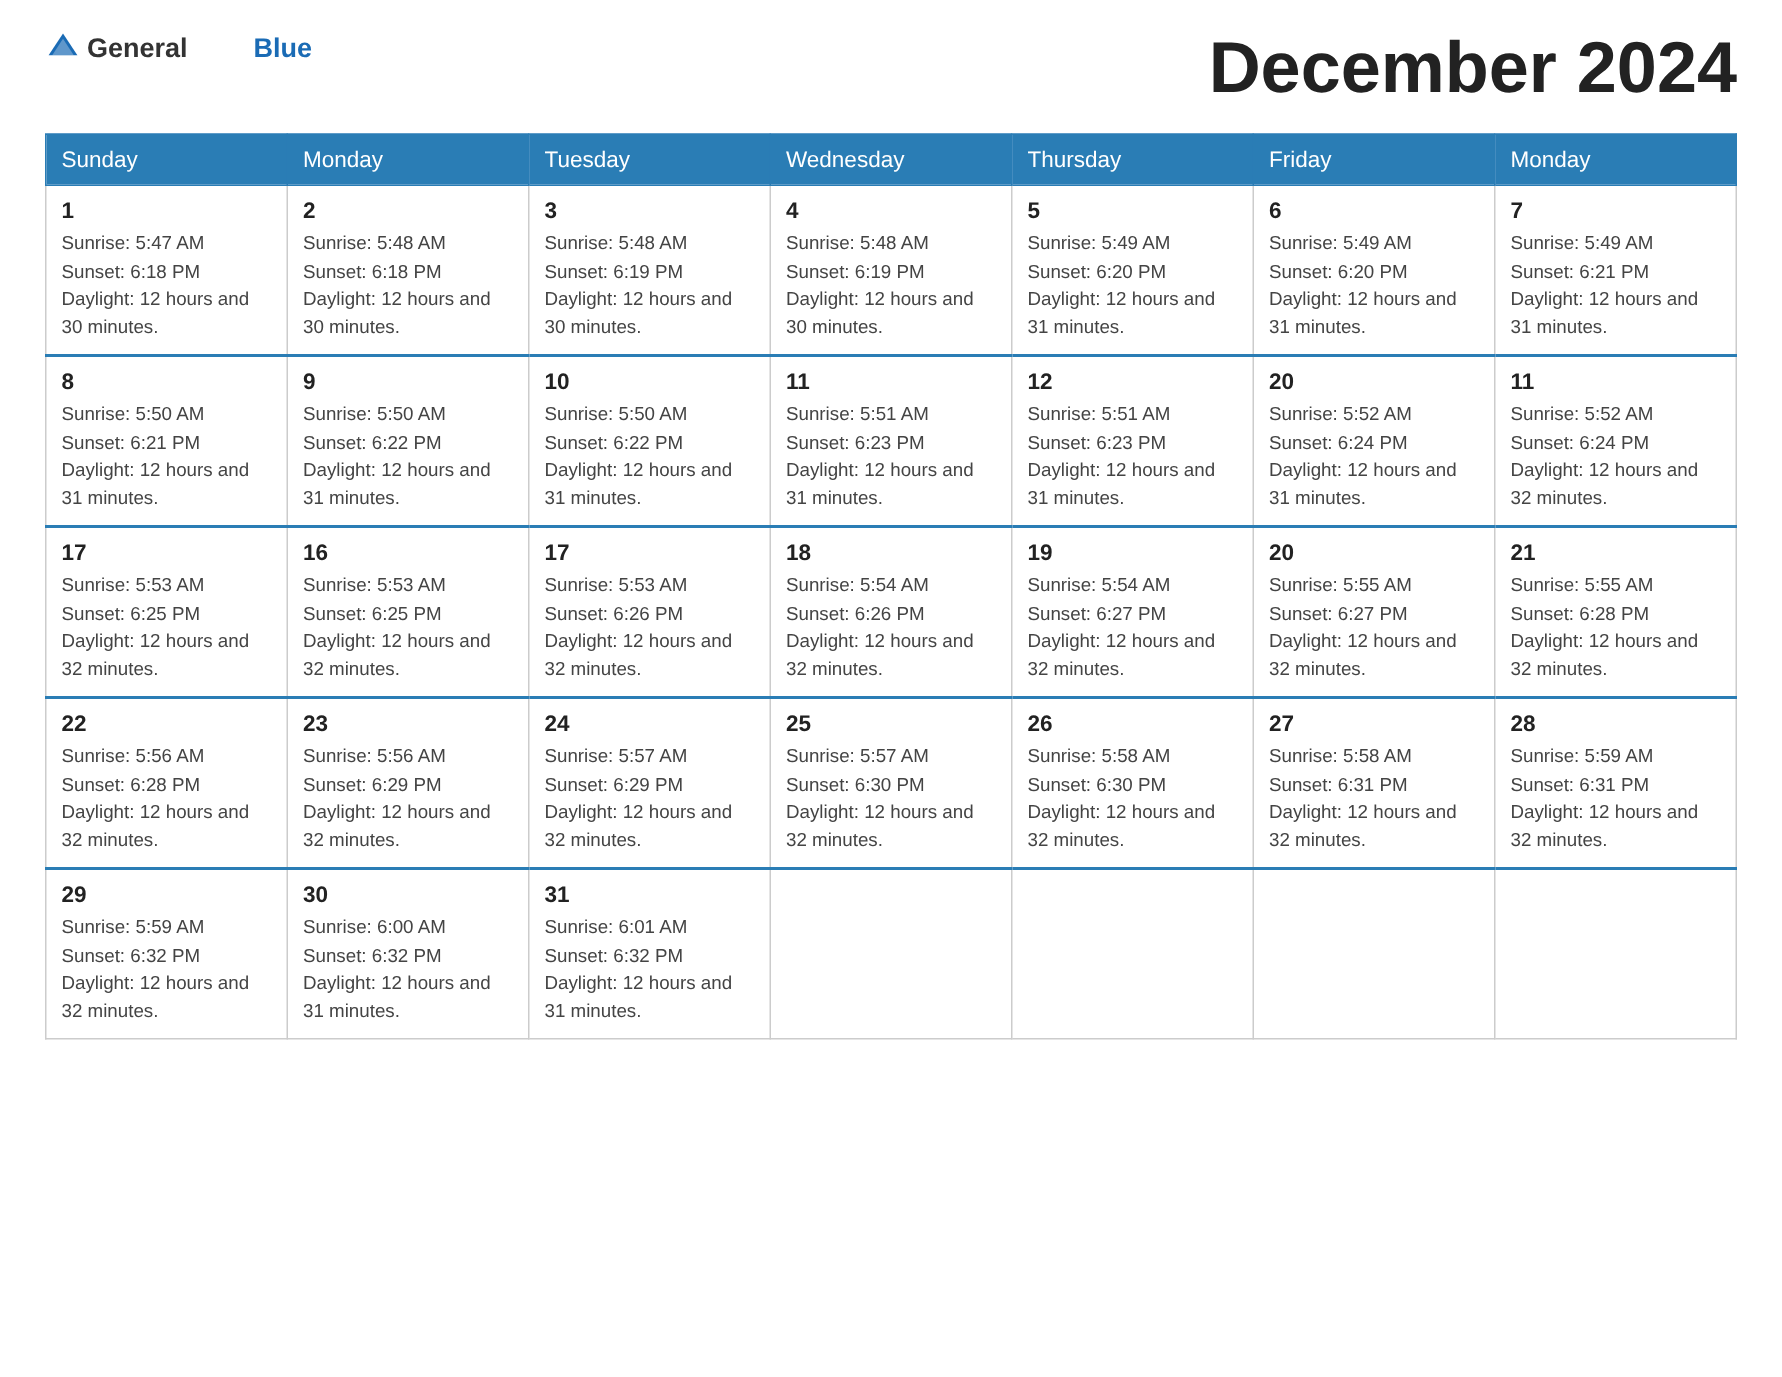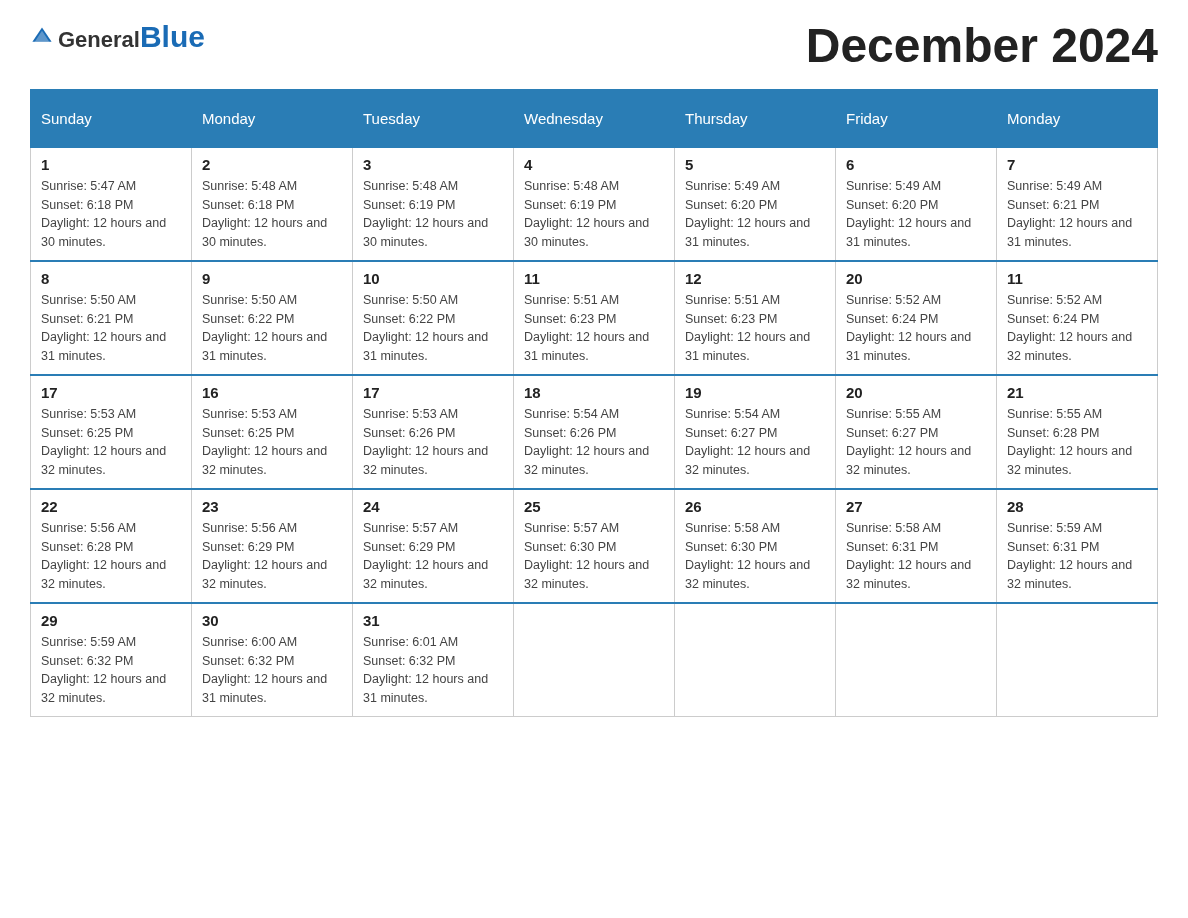--- a/index.html
+++ b/index.html
@@ -15,28 +15,29 @@
       justify-content: space-between;
       align-items: flex-start;
       margin-bottom: 16px;
     }
     .logo {
       display: flex;
       align-items: center;
       gap: 4px;
     }
     .logo-text-general {
-      font-size: 22px;
+      font-size: 18px;
       font-weight: bold;
       color: #333;
     }
     .logo-text-blue {
-      font-size: 30px;
+      font-size: 18px;
       font-weight: bold;
       color: #1a6bb5;
+      padding-left: 44px;
     }
     .logo-icon {
       width: 24px;
       height: 24px;
     }
     .title-block {
       text-align: right;
     }
     .month-title {
       font-size: 48px;
@@ -51,21 +52,21 @@
       margin-top: 4px;
     }
     .calendar {
       width: 100%;
       border-collapse: collapse;
       margin-top: 4px;
     }
     .calendar th {
       background-color: #2a7db5;
       color: #fff;
-      padding: 20px 10px;
+      padding: 8px 10px;
       text-align: left;
       font-size: 15px;
       font-weight: normal;
       border: 1px solid #2a7db5;
     }
     .calendar td {
       vertical-align: top;
       padding: 8px 10px;
       border: 1px solid #ccc;
       font-size: 13px;

